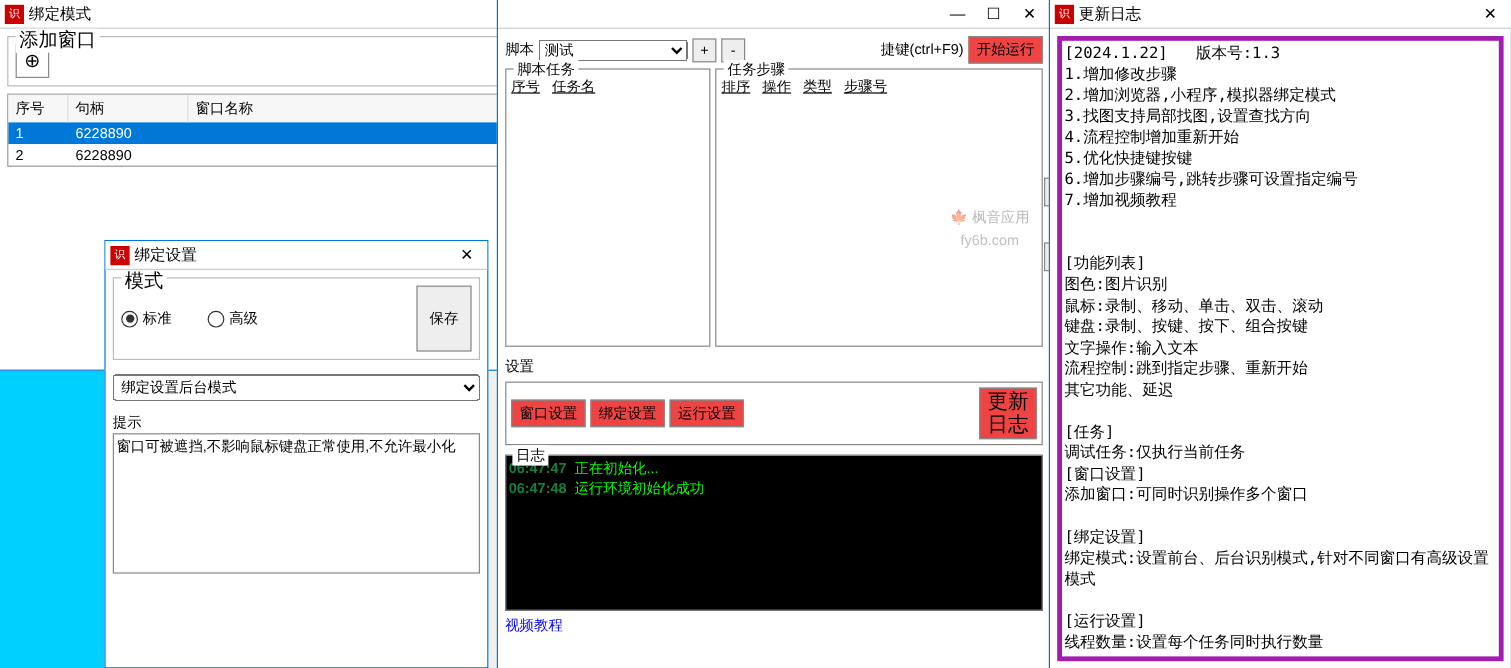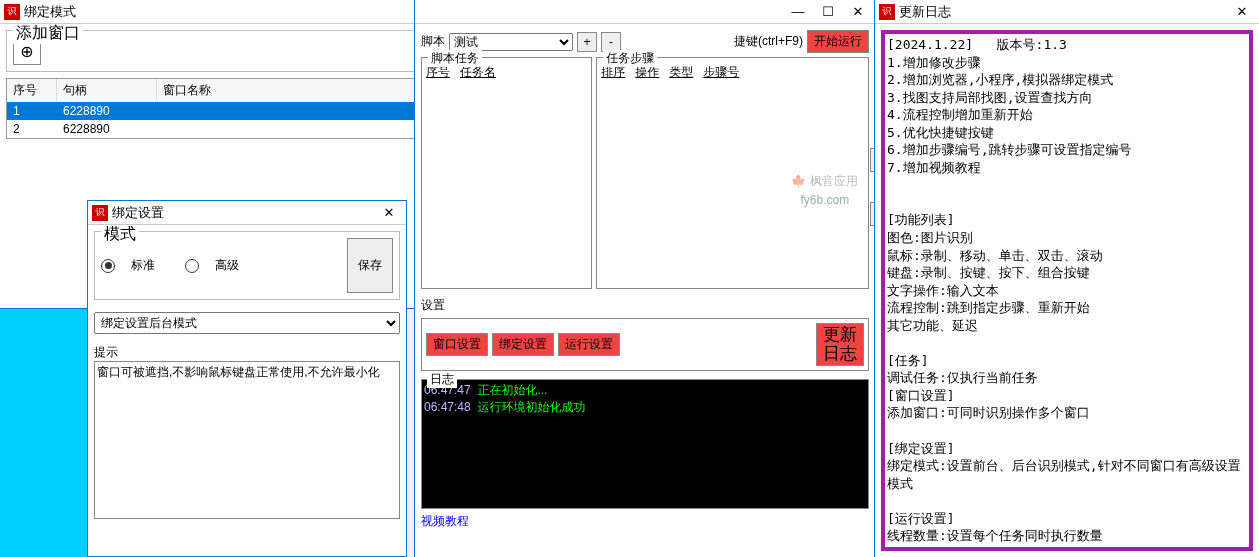--- a/index.html
+++ b/index.html
@@ -26,46 +26,46 @@
 #win1 .trow.selected { background: #0078d7; color: #fff; }
 .col-no { width: 50px; }
 .col-handle { width: 100px; }
 .col-name { flex: 1; }
 
 #bluebg { position: absolute; left: 0; top: 290px; width: 90px; height: 267px; background: #00d0ff; }
 
 
 #win2 { left: 87px; top: 200px; width: 320px; height: 357px; }
 #win2 .radio-row { display: flex; align-items: center; gap: 30px; }
-#win2 .radio { display: flex; align-items: center; gap: 16px; }
+#win2 .radio { display: flex; align-items: center; gap: 4px; }
 #win2 .radio .dot { width: 14px; height: 14px; border: 1px solid #333; border-radius: 50%; display: flex; align-items: center; justify-content: center; }
 #win2 .radio.checked .dot::after { content: ""; width: 7px; height: 7px; background: #333; border-radius: 50%; }
 #win2 .savebtn { border: 1px solid #888; padding: 18px 10px; background: #eee; }
 #win2 select { width: 100%; padding: 2px; margin-top: 6px; }
-#win2 textarea { width: 100%; height: 158px; resize: none; border: 1px solid #888; padding: 2px; font-family: inherit; font-size: 12px; }
+#win2 textarea { width: 100%; height: 117px; resize: none; border: 1px solid #888; padding: 2px; font-family: inherit; font-size: 12px; }
 
 
 #win3 { left: 414px; top: -1px; width: 462px; height: 559px; border-color: #0078d7; }
 #win3 .titlebar { justify-content: flex-end; gap: 4px; }
 #win3 .row { display: flex; align-items: center; gap: 4px; margin-bottom: 4px; }
 #win3 select.script { width: 124px; }
 #win3 .sqbtn { width: 20px; height: 20px; border: 1px solid #888; background: #eee; display: flex; align-items: center; justify-content: center; }
 #win3 .btn { border: 1px solid #888; background: #ef4444; padding: 2px 6px; }
 #win3 .panes { display: flex; gap: 4px; height: 232px; text-decoration: underline; }
 #win3 .pane { border: 1px solid #888; flex: 1; position: relative; }
 #win3 .pane .legend { position: absolute; top: -8px; left: 6px; background: #fff; padding: 0 3px; }
 #win3 .pane .phead { display: flex; padding: 6px 4px 2px; gap: 10px; font-size: 12px; }
 #win3 .pane2 { flex: 1.6; position: relative; }
 #win3 .watermark { position: absolute; right: 10px; top: 82px; opacity: 0.45; font-size: 16px; color: #666; text-align: center; line-height: 1.6; margin-top: 32px; }
 #win3 .arrows { position: absolute; right: -18px; top: 90px; display: flex; flex-direction: column; gap: 30px; }
 #win3 .arrows .ab { width: 16px; height: 24px; border: 1px solid #888; background: #eee; display: flex; align-items: center; justify-content: center; font-size: 10px; }
 #win3 .settings-row { display: flex; gap: 4px; align-items: center; margin: 4px 0; }
 #win3 .settings-row .spacer { flex: 1; }
 #win3 .console { background: #000; color: #0f0; font-family: monospace; font-size: 12px; padding: 2px; height: 130px; overflow: hidden; border: 1px solid #888; }
-#win3 .console .t { color: #c4b5fd; }
+#win3 .console .t { color: #15803d; font-weight: bold; }
 #win3 .footer { display: flex; gap: 10px; padding-top: 4px; color: #00f; font-size: 12px; }
 #win3 .logbox { position: relative; margin-top: 4px; }
 #win3 .logbox .legend { position: absolute; top: -8px; left: 6px; background: #fff; padding: 0 3px; }
 
 
 #win4 { left: 874px; top: -1px; width: 386px; height: 559px; }
 #win4 .content { border: 4px solid #a21caf; font-family: SimSun, monospace; font-size: 13px; line-height: 1.35; padding: 2px; height: 100%; overflow: hidden; white-space: pre-wrap; }
 </style>
 </head>
 <body>
@@ -161,21 +161,21 @@
       <div class="pane pane2">
         <div class="legend">任务步骤</div>
         <div class="phead">
           <span>排序</span>
           <span>操作</span>
           <span>类型</span>
           <span>步骤号</span>
         </div>
         <div class="watermark">
           <div>🍁 枫音应用</div>
-          <div style="color:#14532d;">fy6b.com</div>
+          <div style="color:#737373;">fy6b.com</div>
         </div>
         <div class="arrows">
           <div class="ab">↑</div>
           <div class="ab">↓</div>
         </div>
       </div>
     </div>
     <div style="height:8px"></div>
     <div>设置</div>
     <div class="settings-row" style="border:1px solid #888;padding:4px;">

